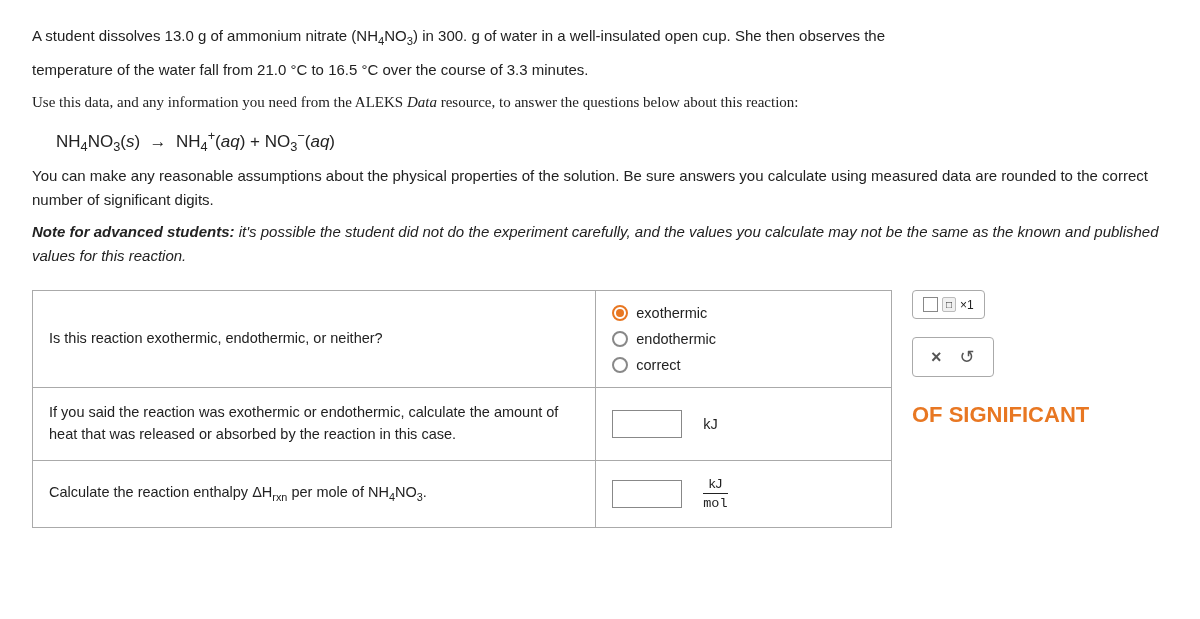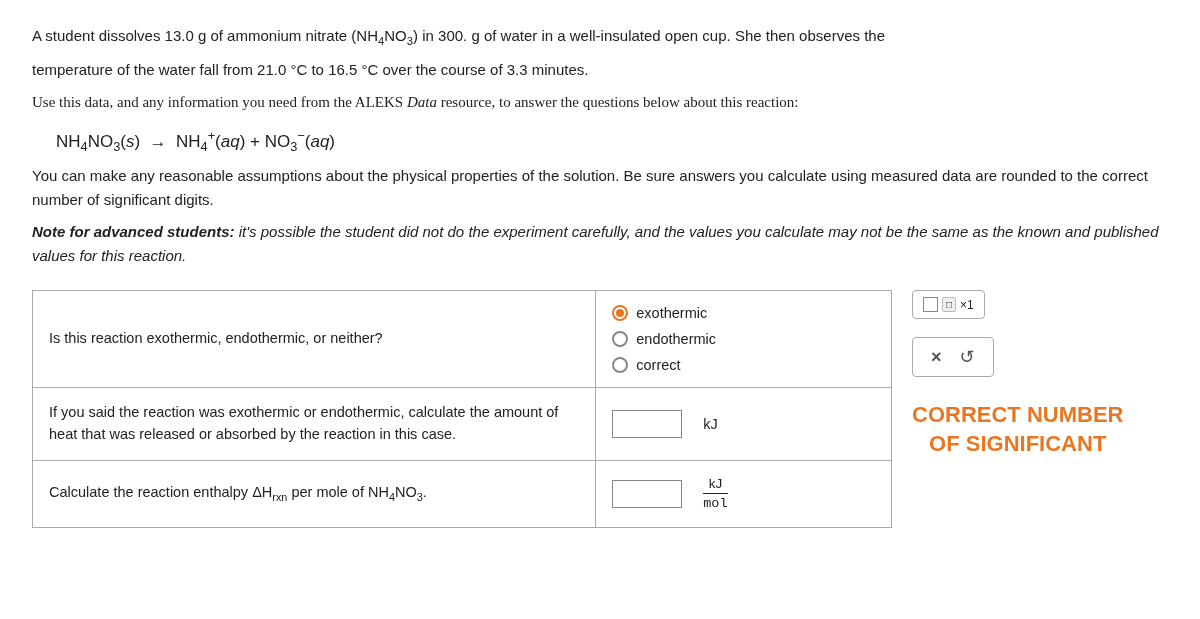--- a/index.html
+++ b/index.html
@@ -274,18 +274,17 @@
       <span class="superscript-box">□</span>
       <span class="x10-label">×1</span>
     </div>
 
     <div class="clear-undo">
       <span class="x-btn">×</span>
       <span class="undo-btn">↺</span>
     </div>
 
     <div class="correct-banner">
-      <div class="correct-text">CORRECT NUMBER</div>
       <div class="correct-text">OF SIGNIFICANT</div>
     </div>
   </div>
 
 </div>
 
 </body></html>

